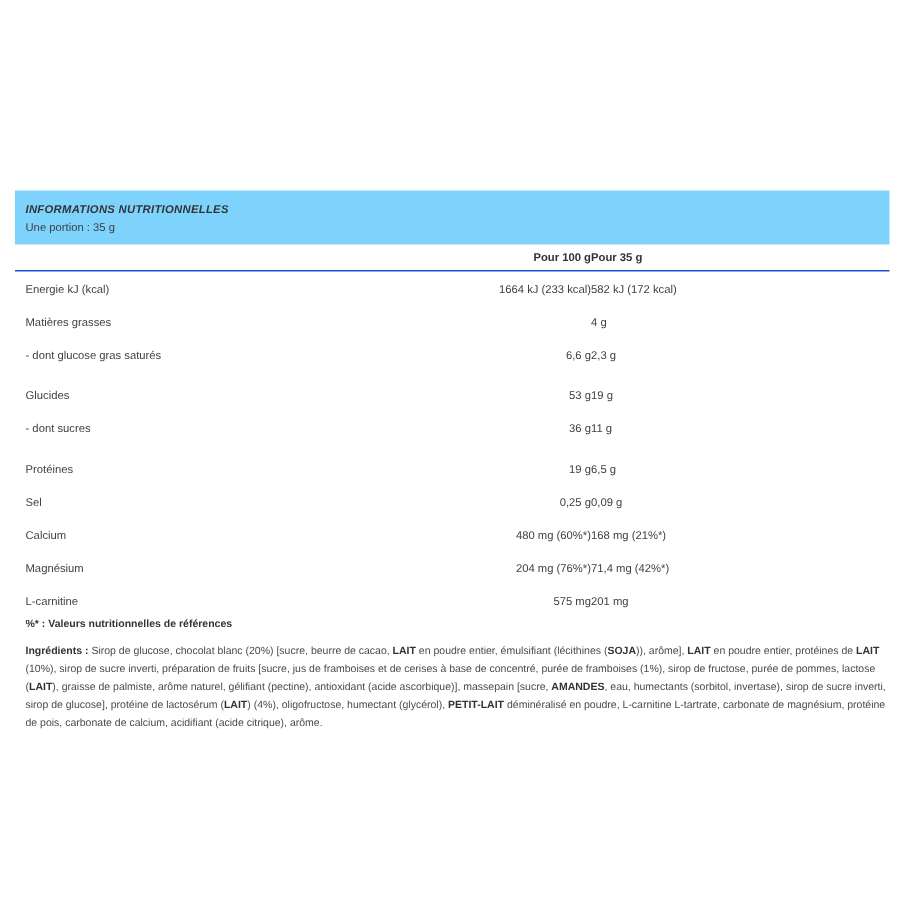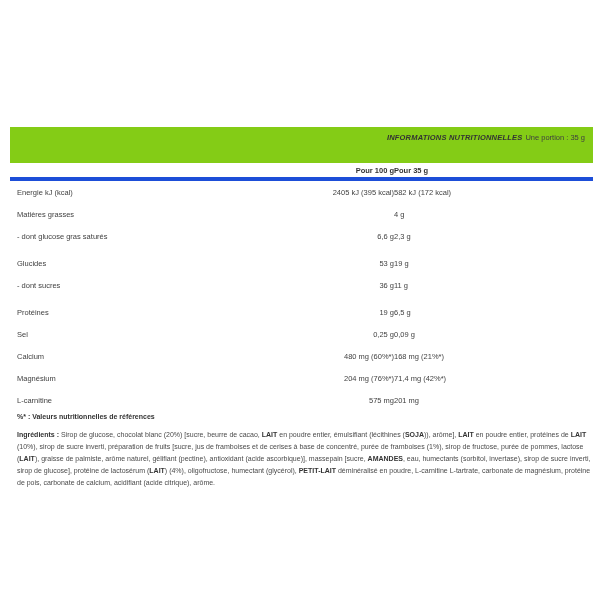--- a/index.html
+++ b/index.html
@@ -9,44 +9,44 @@
     font-family: "Liberation Sans", sans-serif;
     color: #3f3f3f;
     overflow: hidden;
   }
   .nutrition-panel {
     position: absolute;
     left: 10px; top: 127px;
     width: 583px;
   }
   .band {
-    background: #84cc16;
+    background: #7dd3fc;
     height: 36px;
     padding: 6px 8px 5px 7px;
     display: flex;
-    flex-direction: row;
-    justify-content: flex-end;
+    flex-direction: column;
+    justify-content: center;
     gap: 3px;
   }
   .band-title {
     font-size: 7.5px;
     font-weight: bold;
     font-style: italic;
     color: #333333;
     letter-spacing: 0.2px;
   }
   .band-portion {
     font-size: 7.5px;
     color: #3f3f3f;
   }
   .thead {
     display: flex;
     align-items: center;
     height: 18px;
-    border-bottom: 4px solid #1d4ed8;
+    border-bottom: 1px solid #1d4ed8;
     font-size: 7.5px;
     font-weight: bold;
     color: #333333;
     padding-left: 7px;
   }
   .thead .spacer { flex: 1; }
   .col-100 { width: 180px; text-align: right; }
   .col-35  { width: 199px; text-align: left; }
   .tbody { padding-left: 0; }
   .trow {
@@ -90,21 +90,21 @@
 
   <div class="thead">
     <div class="spacer"></div>
     <div class="col-100">Pour 100 g</div>
     <div class="col-35">Pour 35 g</div>
   </div>
 
   <div class="tbody">
     <div class="trow">
       <div class="label">Energie kJ (kcal)</div>
-      <div class="col-100">2405 kJ (395 kcal)</div>
+      <div class="col-100">1664 kJ (233 kcal)</div>
       <div class="col-35">582 kJ (172 kcal)</div>
     </div>
     <div class="trow">
       <div class="label">Matières grasses</div>
       <div class="col-35">4 g</div>
     </div>
     <div class="trow">
       <div class="label">- dont glucose gras saturés</div>
       <div class="col-100">6,6 g</div>
       <div class="col-35">2,3 g</div>

